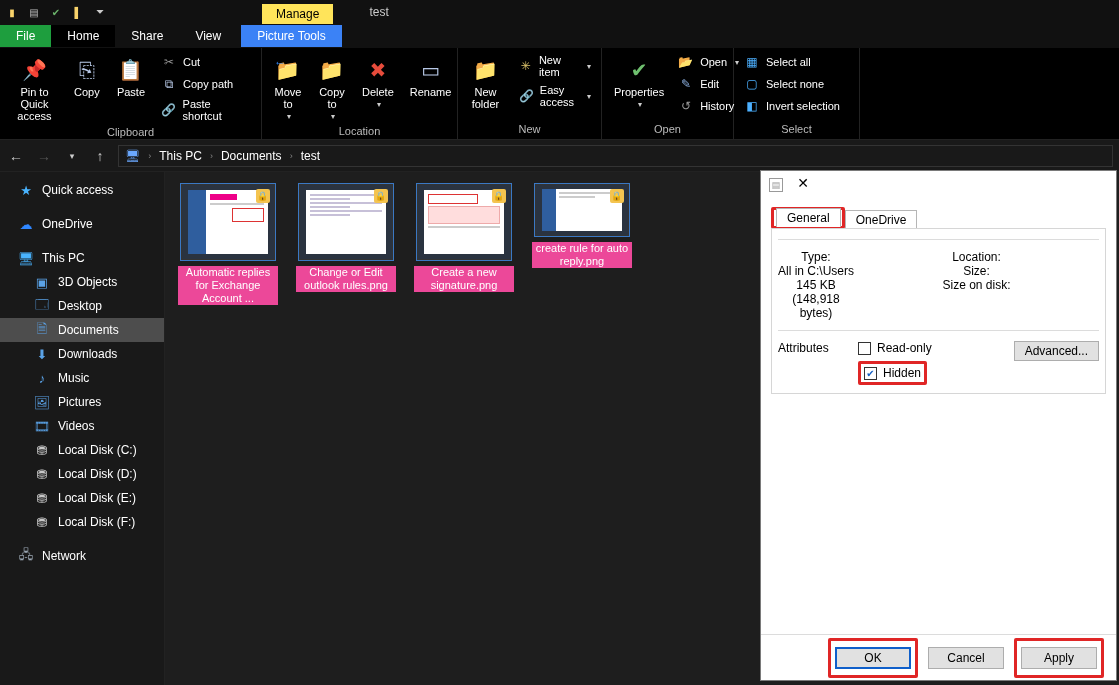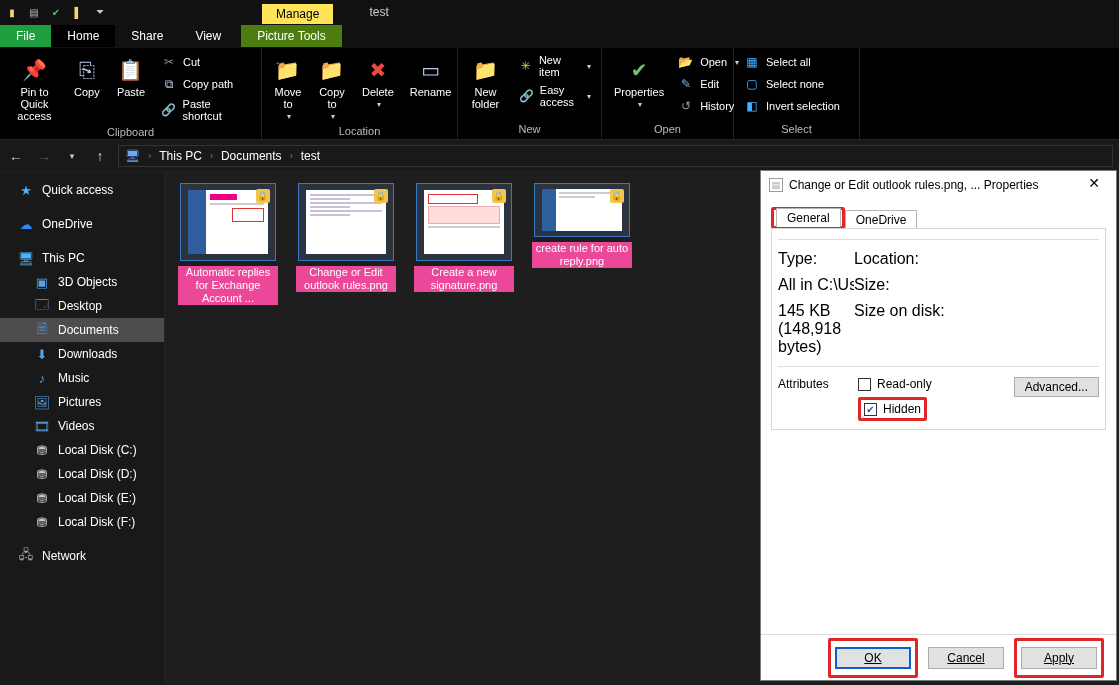--- a/index.html
+++ b/index.html
@@ -91,28 +91,28 @@
   .tabbar { display:flex; align-items:flex-end; height:22px; }
   .tabbar .ptab { padding:2px 10px; font-size:12px; border:1px solid #b6b6b6; border-bottom:none; background:#fff; margin-right:-1px; position:relative; }
   .tabbar .ptab.active { z-index:2; }
   .tabbox { position:relative; z-index:3; margin-top:-1px; }
   .hi-red { border:3px solid #e02626; border-radius:2px; padding:0px; display:inline-block; }
   .hi-red.pad { padding:1px 2px; }
   .summary { display:flex; align-items:center; gap:14px; padding:10px 6px 14px 6px; }
   .stack-ico { width:38px; height:38px; position:relative; }
   .stack-ico .pg{position:absolute;width:26px;height:32px;background:#fff;border:1px solid #bbb;}
   .stack-ico .pg.a{left:0;top:0;} .stack-ico .pg.b{left:6px;top:3px;} .stack-ico .pg.c{left:12px;top:6px;}
-  .kv { display:grid; grid-template-columns: 76px 1fr; row-gap:8px; padding: 0 6px; font-size:16px; }
+  .kv { display:grid; grid-template-columns: 76px 1fr; padding: 0 6px; font-size:12px;text-align:center; }
   .kv .k{} .kv .v{ }
   .sep-line{height:1px;background:#dcdcdc;margin:10px 6px;}
   .attr-row{display:grid;grid-template-columns:76px 1fr auto;align-items:flex-start;padding:0 6px;font-size:12px;gap:4px;}
   .cbwrap{display:flex;align-items:center;gap:6px;}
   .cb{width:13px;height:13px;border:1px solid #333;display:flex;align-items:center;justify-content:center;font-size:10px;color:#1560c4;}
   .adv-btn{border:1px solid #adadad;background:#e1e1e1;padding:2px 10px;font-size:12px;}
-  .props-footer{height:46px;border-top:1px solid #dcdcdc;display:flex;align-items:center;justify-content:flex-end;gap:10px;padding:0 12px;position:relative;text-decoration:underline;}
+  .props-footer{height:46px;border-top:1px solid #dcdcdc;display:flex;align-items:center;justify-content:flex-end;gap:10px;padding:0 12px;position:relative;}
   .pf-btn{width:76px;height:22px;border:1px solid #adadad;background:#e1e1e1;font-size:12px;}
   .pf-btn.def{border:2px solid #0f5fca;}
   .hi-wrap{border:3px solid #e02626;border-radius:2px;padding:6px 4px;display:inline-flex;}
   .hi-small{border:3px solid #e02626;border-radius:2px;display:inline-flex;padding:2px 3px;}
 </style>
 </head>
 <body>
 
 <div class="qat">
   <div class="qat-icons">
@@ -126,21 +126,21 @@
     <div class="ctx-tab">Manage</div>
   </div>
   <div class="wintitle">test</div>
 </div>
 
 <div class="tabs">
   <div class="tab file">File</div>
   <div class="tab active">Home</div>
   <div class="tab">Share</div>
   <div class="tab">View</div>
-  <div class="tab" style="margin-left:4px;background:#4d7c0f">Picture Tools</div>
+  <div class="tab" style="margin-left:4px;background:#3b82f6">Picture Tools</div>
 </div>
 
 <div class="ribbon">
   <div class="group" style="width:262px">
     <div class="group-body">
       <div class="big-btn">
           <span class="ico c-pin">📌</span>
           <span style="max-width:46px;text-align:center">Pin to Quick access</span>
         </div>
       <div class="big-btn">
@@ -399,21 +399,20 @@
           <span class="lock">🔒</span>
         </div>
       <div class="name">create rule for auto reply.png</div>
     </div>
   </div>
 </div>
 
 <div class="props">
   <div class="props-title">
     <span class="t-ico">▤</span>
-    <span class="txt">Change or Edit outlook rules.png, ... Properties</span>
     <span class="x">✕</span>
   </div>
   <div class="props-body">
     <div class="tabbar">
       <span class="hi-red pad"><span class="ptab active">General</span></span>
       <span class="ptab">OneDrive</span>
     </div>
     <div class="tabbox" style="border:1px solid #d6d6d6; padding-bottom:8px;">
     <div class="sep-line"></div>
     <div class="kv">

